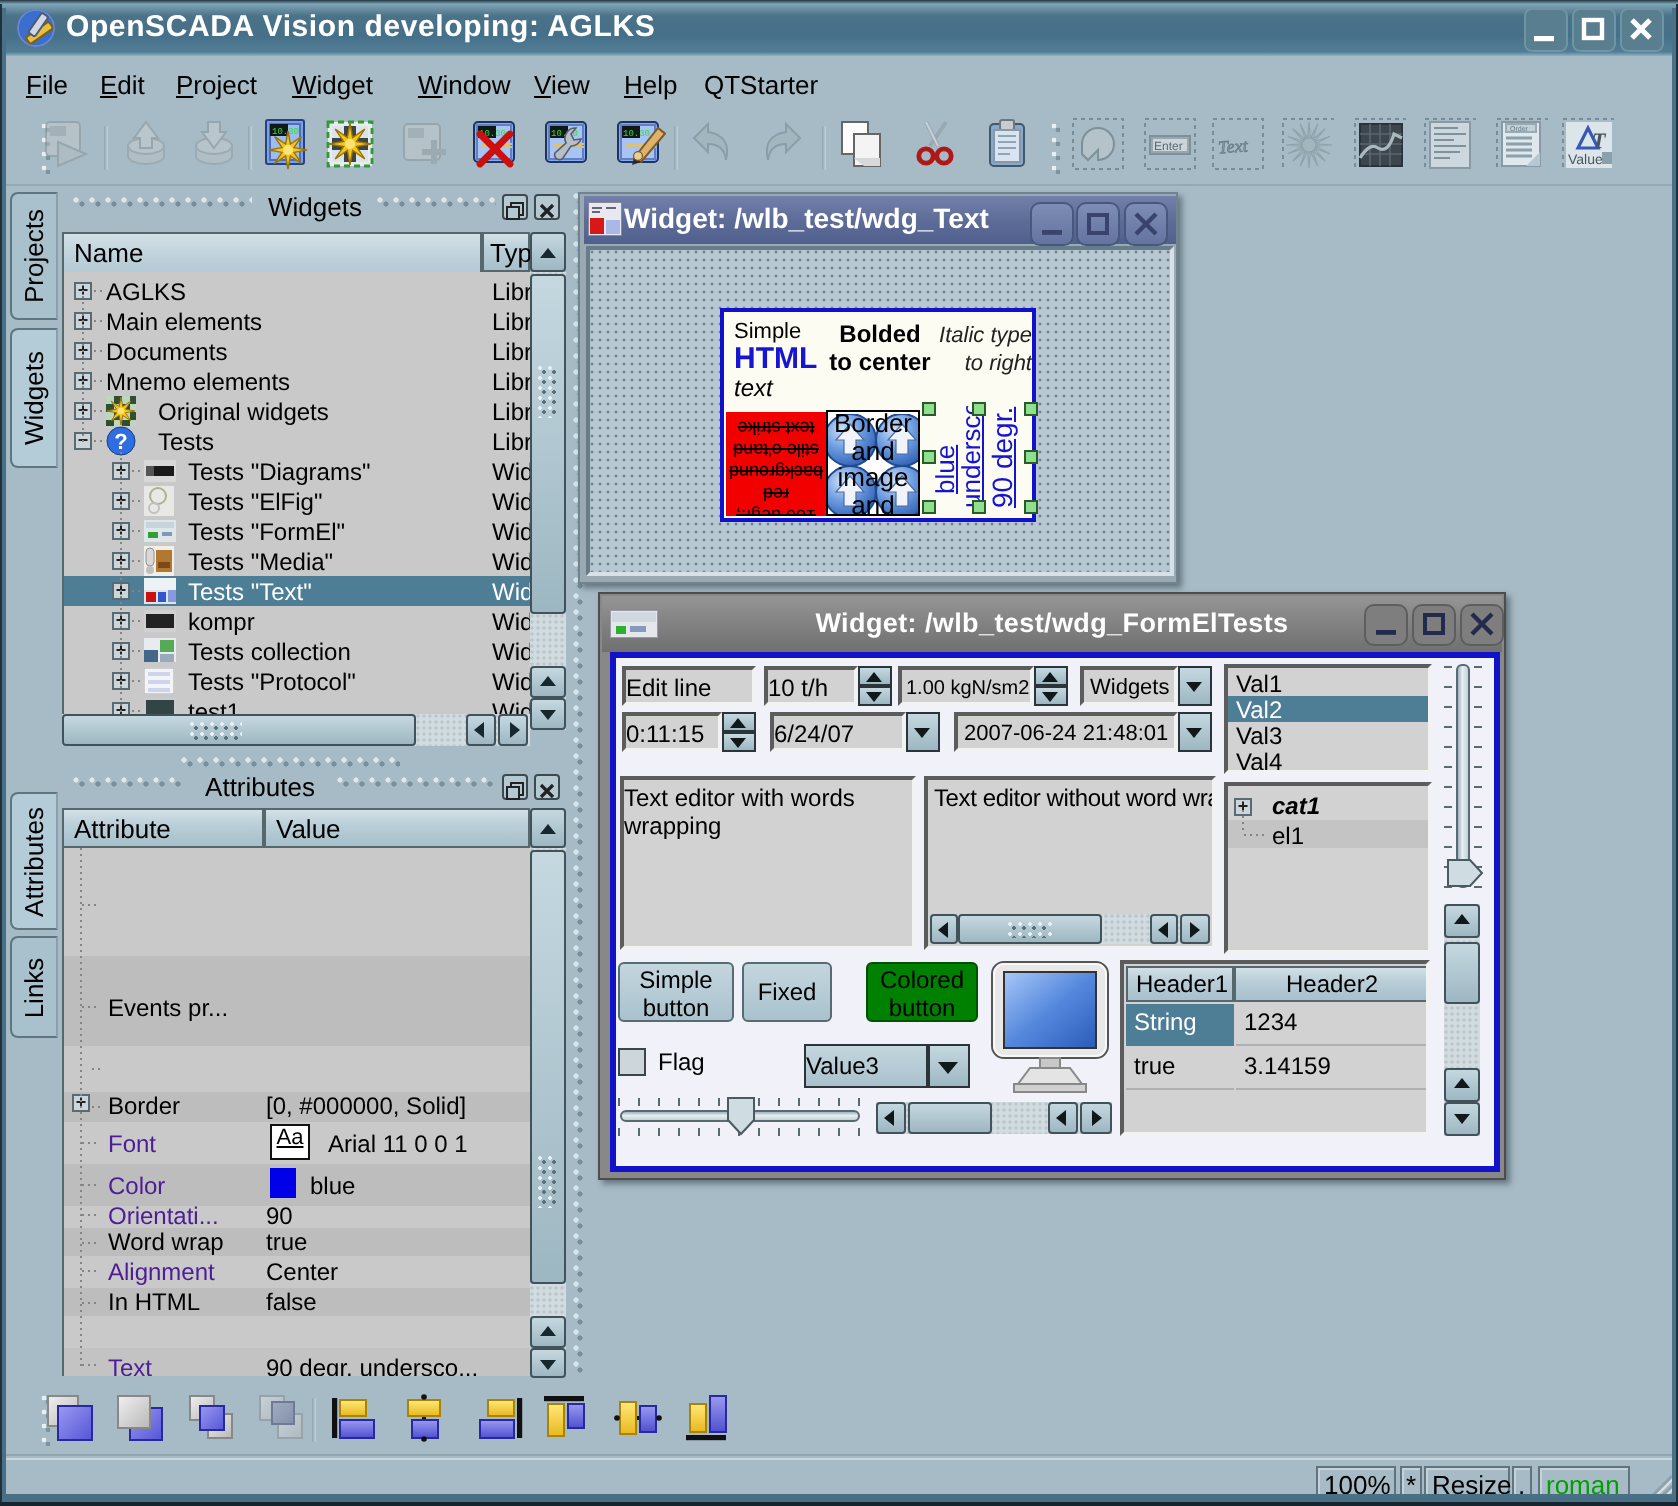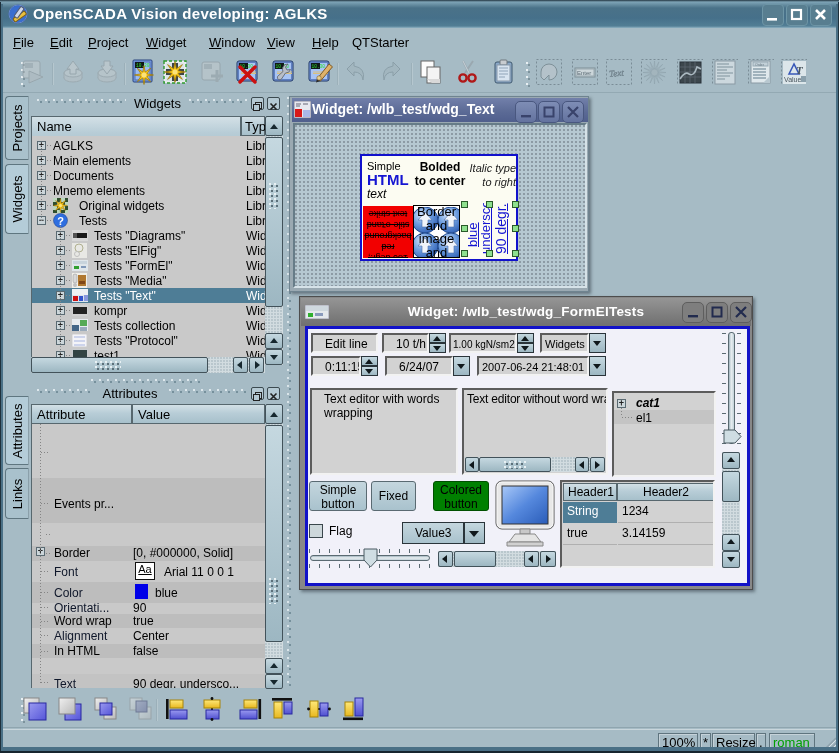--- a/index.html
+++ b/index.html
@@ -53,34 +53,34 @@
 .vticks { }
 .vticks::before { content:""; position:absolute; left:0; top:0; width:4px; height:100%;
   background-image:repeating-linear-gradient(180deg, #5a6a72 0 1px, rgba(0,0,0,0) 1px 10px); }
 .vticks::after { content:""; position:absolute; right:0; top:0; width:4px; height:100%;
   background-image:repeating-linear-gradient(180deg, #5a6a72 0 1px, rgba(0,0,0,0) 1px 10px); }
 .hticks::before { content:""; position:absolute; left:0; top:0; width:100%; height:4px;
   background-image:repeating-linear-gradient(90deg, #5a6a72 0 1px, rgba(0,0,0,0) 1px 10px); }
 .hticks::after { content:""; position:absolute; left:0; bottom:0; width:100%; height:4px;
   background-image:repeating-linear-gradient(90deg, #5a6a72 0 1px, rgba(0,0,0,0) 1px 10px); }
 .arow { position:absolute; left:0; width:234px; height:15px; font-size:12px; color:#000; white-space:nowrap; }
-.blue { color:#0f172a; }
+.blue { color:#4c1d95; }
 #win1 { position:absolute; left:289px; top:96px; width:300px; height:196px; background:#9aa9b2; border:1px solid #6f8490; box-shadow:2px 2px 3px rgba(40,50,60,.5); }
 #win1title { position:absolute; left:2px; top:1px; width:296px; height:24px; background:linear-gradient(180deg,#7280aa 0%,#5c6b96 55%,#505f8d 100%); }
 .w1btn { position:absolute; top:3px; width:22px; height:22px; border-radius:5px; background:linear-gradient(180deg,#7e8db5 0%,#64739f 100%); border:1px solid #49577f; }
 #win1canvas { position:absolute; left:3px; top:26px; width:294px; height:165px;
   background-color:#b6c8d1;
   background-image:radial-gradient(circle at 1px 1px,#747f88 0.62px,rgba(0,0,0,0) 0.85px);
   background-size:4px 4px;
   border-top:2px solid #667c88; border-left:2px solid #667c88; border-right:2px solid #d6e2e8; border-bottom:2px solid #d6e2e8; }
 #win2 { position:absolute; left:299px; top:296px; width:454px; height:294px; background:#888888; border:1px solid #4d4d4d; box-shadow:2px 2px 3px rgba(40,50,60,.5); }
 #win2title { position:absolute; left:1px; top:1px; width:450px; height:28px; background:linear-gradient(180deg,#959595 0%,#7e7e7e 60%,#707070 100%); }
 .w2btn { position:absolute; top:4px; width:22px; height:21px; border-radius:5px; background:#7e7e7e; border:1px solid #5e5e5e; }
 #win2body { position:absolute; left:5px; top:29px; width:445px; height:260px; background:#f1f1f9; border:3px solid #1212c8; }
-.fld { position:absolute; background:#d2d2d2; border-top:2px solid #5c5c5c; border-left:2px solid #5c5c5c; border-bottom:2px solid #f2f2f2; border-right:2px solid #f2f2f2; font-size:12px; color:#000; padding:2px 0 0 12px; white-space:nowrap; overflow:hidden; }
+.fld { position:absolute; background:#d2d2d2; border-top:2px solid #5c5c5c; border-left:2px solid #5c5c5c; border-bottom:2px solid #f2f2f2; border-right:2px solid #f2f2f2; font-size:12px; color:#000; padding:2px 0 0 0; white-space:nowrap; overflow:hidden; }
 .btn { position:absolute; background:linear-gradient(180deg,#c4d6de 0%,#a9c2cd 100%); border:1px solid #5a6a72; border-radius:3px; font-size:12px; color:#000; text-align:center; }
 .spin { position:absolute; width:17px; background:linear-gradient(180deg,#c5d8e0,#9db7c2); border:1px solid #2a343a; }
 .w2 .arr { border-width:4.5px; }
 #btoolbar { position:absolute; left:0; top:692px; width:839px; height:36px; background:#a6bbc5; border-bottom:1px solid #8fa5af; }
 #statusbar { position:absolute; left:0; top:729px; width:839px; height:24px; background:#a6bbc5; border-top:1px solid #c9d6dc; }
 .spanel { position:absolute; top:3px; height:16px; border:1px solid #5f747e; box-shadow:inset 1px 1px 0 rgba(255,255,255,0.35); font-size:13px; color:#000; padding:1px 3px 0 3px; }
 </style>
 </head>
 <body>
 <div id="app">
@@ -715,20 +715,26 @@
     <div class="sbtrack" style="left:157px;top:128px;width:140px;height:15px"></div>
     <div class="sbbtn" style="left:157px;top:128px;width:14px;height:15px"></div>
     <div class="arr" style="left:161px;top:132px;border-top:4px solid transparent;border-bottom:4px solid transparent;border-right:5px solid #10181c"></div>
     <div class="sbthumb" style="left:171px;top:128px;width:72px;height:15px"></div>
     <div class="grip" style="left:196px;top:132px;width:22px;height:8px"></div>
     <div class="sbbtn" style="left:267px;top:128px;width:14px;height:15px"></div>
     <div class="arr" style="left:271px;top:132px;border-top:4px solid transparent;border-bottom:4px solid transparent;border-right:5px solid #10181c"></div>
     <div class="sbbtn" style="left:282px;top:128px;width:15px;height:15px"></div>
     <div class="arr" style="left:287px;top:132px;border-top:4px solid transparent;border-bottom:4px solid transparent;border-left:5px solid #10181c"></div>
 
+    <div class="fld" style="left:304px;top:3px;width:104px;height:55px;padding:0">
+      <div class="abs" style="left:4px;top:1px">Val1</div>
+      <div class="abs" style="left:0;top:14px;width:100px;height:13px;background:#4e7d96;color:#fff;padding-left:4px">Val2</div>
+      <div class="abs" style="left:4px;top:27px">Val3</div>
+      <div class="abs" style="left:4px;top:40px">Val4</div>
+    </div>
 
     <div class="fld" style="left:304px;top:62px;width:104px;height:86px;padding:0">
       <span class="exp" style="left:3px;top:6px">+</span>
       <div class="abs" style="left:22px;top:3px;font-style:italic;font-weight:bold">cat1</div>
       <div class="abs" style="left:0;top:17px;width:100px;height:14px;background:#c4c4c4"></div>
       <div class="vguide" style="left:7px;top:12px;height:12px"></div>
       <div class="hguide" style="left:8px;top:24px;width:10px"></div>
       <div class="abs" style="left:22px;top:18px">el1</div>
     </div>
 

